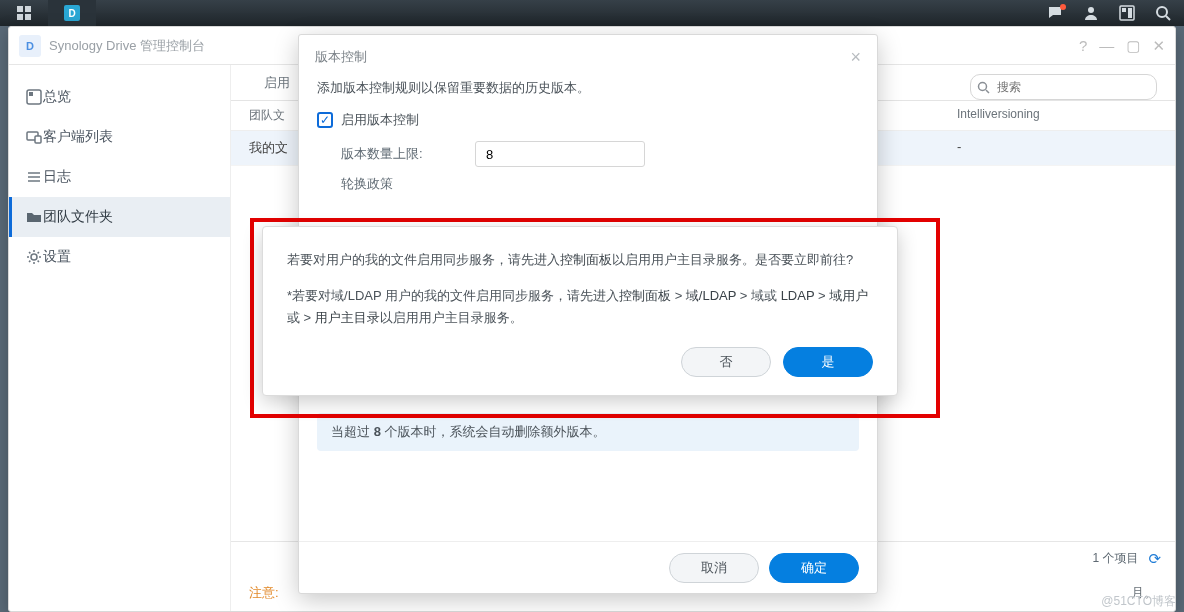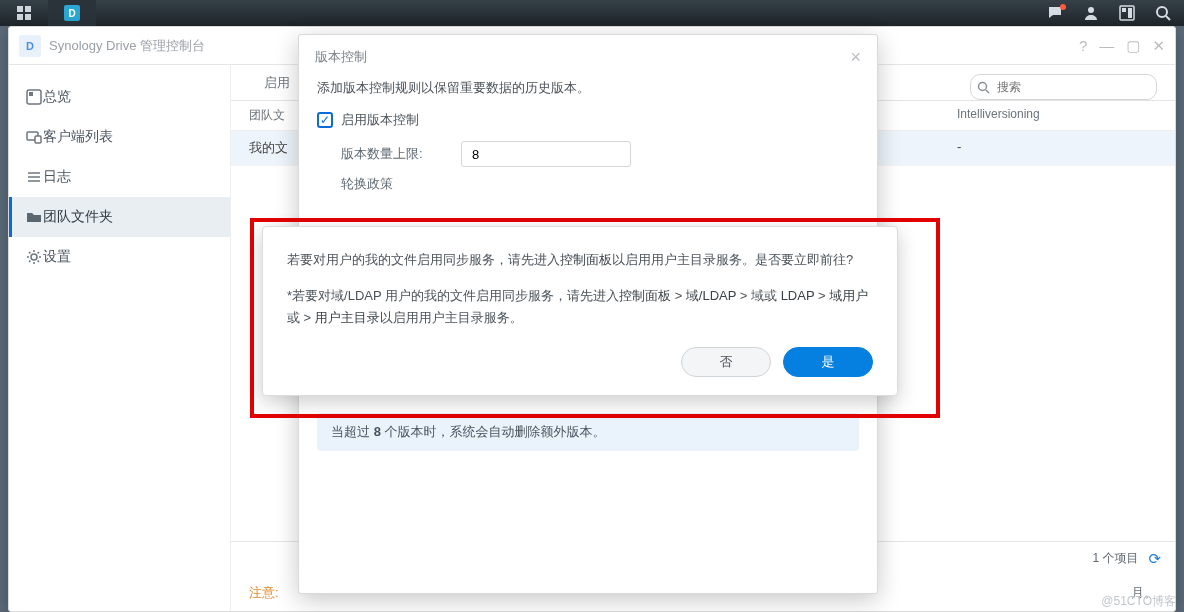--- a/index.html
+++ b/index.html
@@ -50,21 +50,21 @@
   .note-row .end { color:#6b737a; margin-left:auto; }
 
   
   .modal1 { position: absolute; top: 34px; left: 298px; width: 580px; height: 560px; background: #fff; border: 1px solid #d9d9d9; border-radius: 3px; box-shadow: 0 6px 24px rgba(0,0,0,.22); display:flex; flex-direction:column; z-index: 20; }
   .modal1 .mtitle { height: 44px; display:flex; align-items:center; padding: 0 16px; font-size: 13px; color:#7a8187; }
   .modal1 .mtitle .xbtn { margin-left:auto; color:#b8bcc0; font-size:18px; cursor:pointer; }
   .modal1 .mbody { flex:1; padding: 0 18px; font-size: 13px; color:#4b535a; overflow:hidden; }
   .modal1 .desc { margin-bottom: 14px; }
   .modal1 .chk-row { display:flex; align-items:center; gap:8px; margin-bottom:12px; }
   .modal1 .chk { width:16px; height:16px; border:2px solid #0d6bd9; border-radius:3px; display:flex; align-items:center; justify-content:center; color:#0d6bd9; font-size:12px; }
-  .modal1 .field-row { display:flex; align-items:center; margin: 6px 0 6px 24px; }
+  .modal1 .field-row { display:flex; align-items:center; gap:14px; margin: 6px 0 6px 24px; }
   .modal1 .field-row label { width: 120px; color:#5f6a73; font-size:13px; }
   .modal1 .num-input { width: 170px; height: 26px; border:1px solid #d6d6d6; border-radius:3px; padding: 0 10px; font-size:13px; }
   .modal1 .sect { margin: 8px 0 4px 24px; color:#5f6a73; font-size:13px; }
   .modal1 .summary { margin-top: 220px; background:#eaf3fb; border-radius:4px; padding:10px 14px; font-size:13px; color:#4b535a; }
   .modal1 .summary .sh { font-weight:600; margin-bottom:4px; }
   .modal1 .mfoot { height: 52px; border-top:1px solid #eee; display:flex; align-items:center; justify-content:flex-end; gap:10px; padding: 0 18px; }
   .btn { min-width: 90px; height: 30px; border-radius: 15px; border:1px solid #cfd4d8; background:#f3f5f7; color:#4b535a; font-size:13px; cursor:pointer; }
   .btn.primary { background:#057fe0; border-color:#057fe0; color:#fff; }
 
   
@@ -242,20 +242,24 @@
     <div class="sect">轮换政策</div>
 
     <div class="summary">
       <div>
         <span>当超过 </span>
         <strong>8</strong>
         <span> 个版本时，系统会自动删除额外版本。</span>
       </div>
     </div>
   </div>
+  <div class="mfoot">
+    <button class="btn">取消</button>
+    <button class="btn primary">确定</button>
+  </div>
 </div>
 
 <div class="frame-red"></div>
 
 <div class="modal2">
   <p>
     <span>若要对用户的我的文件启用同步服务，请先进入</span><strong>控制面板</strong><span>以启用用户主目录服务。是否要立即前往?</span>
   </p>
   <p class="p2">
     <span>*若要对域/LDAP 用户的我的文件启用同步服务，请先进入</span><strong>控制面板</strong><span> &gt; </span><strong>域/LDAP</strong><span> &gt; 域或 </span><strong>LDAP</strong><span> &gt; </span><strong>域用户</strong><span>或 &gt; </span><strong>用户主目录</strong><span>以启用用户主目录服务。</span>

